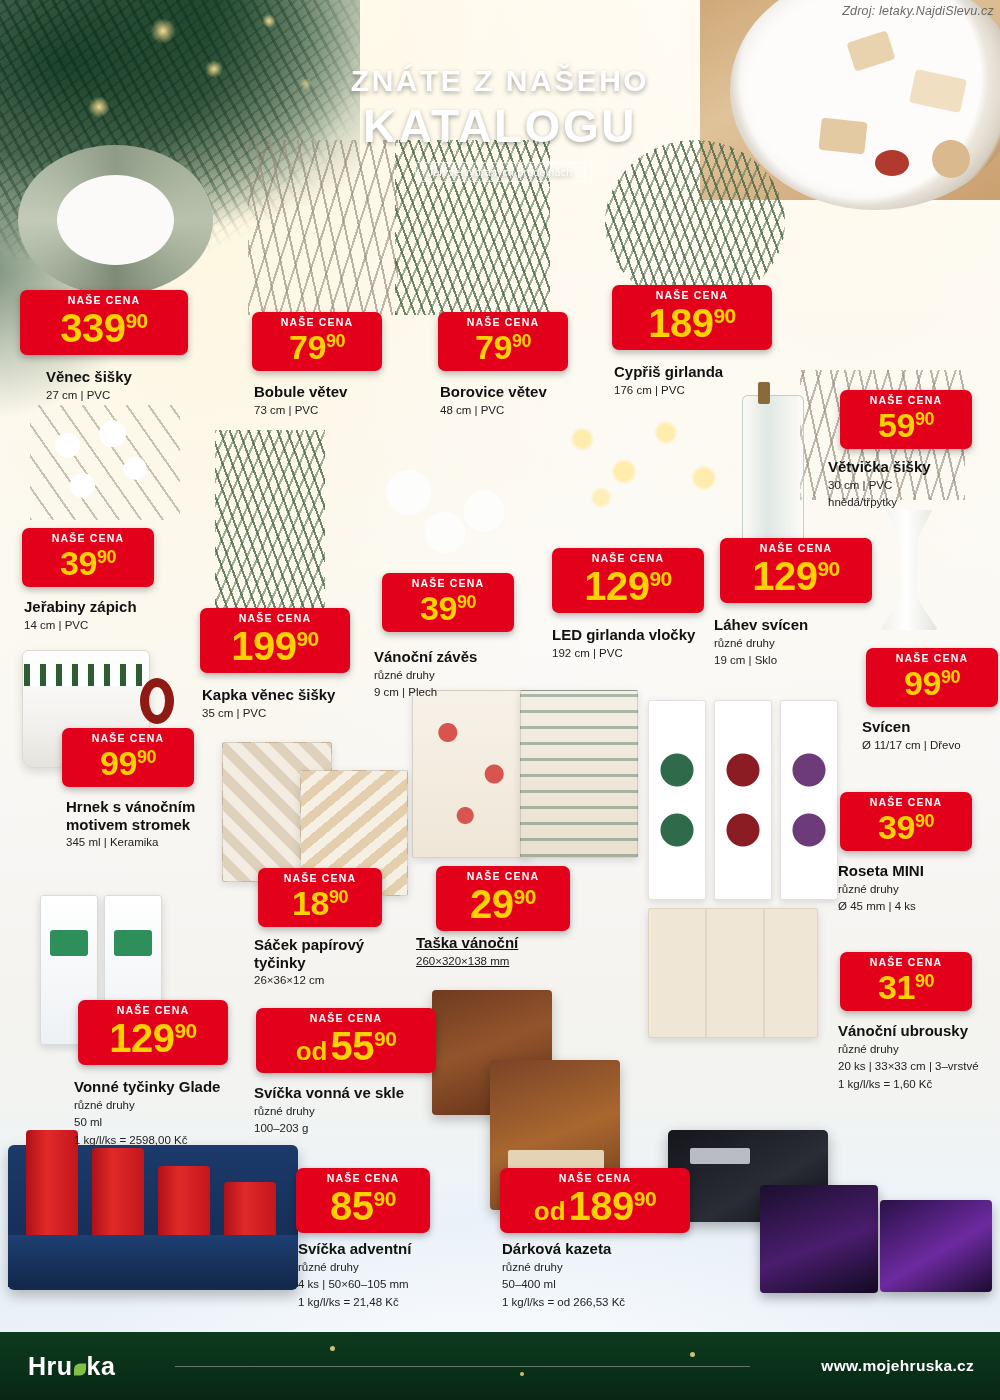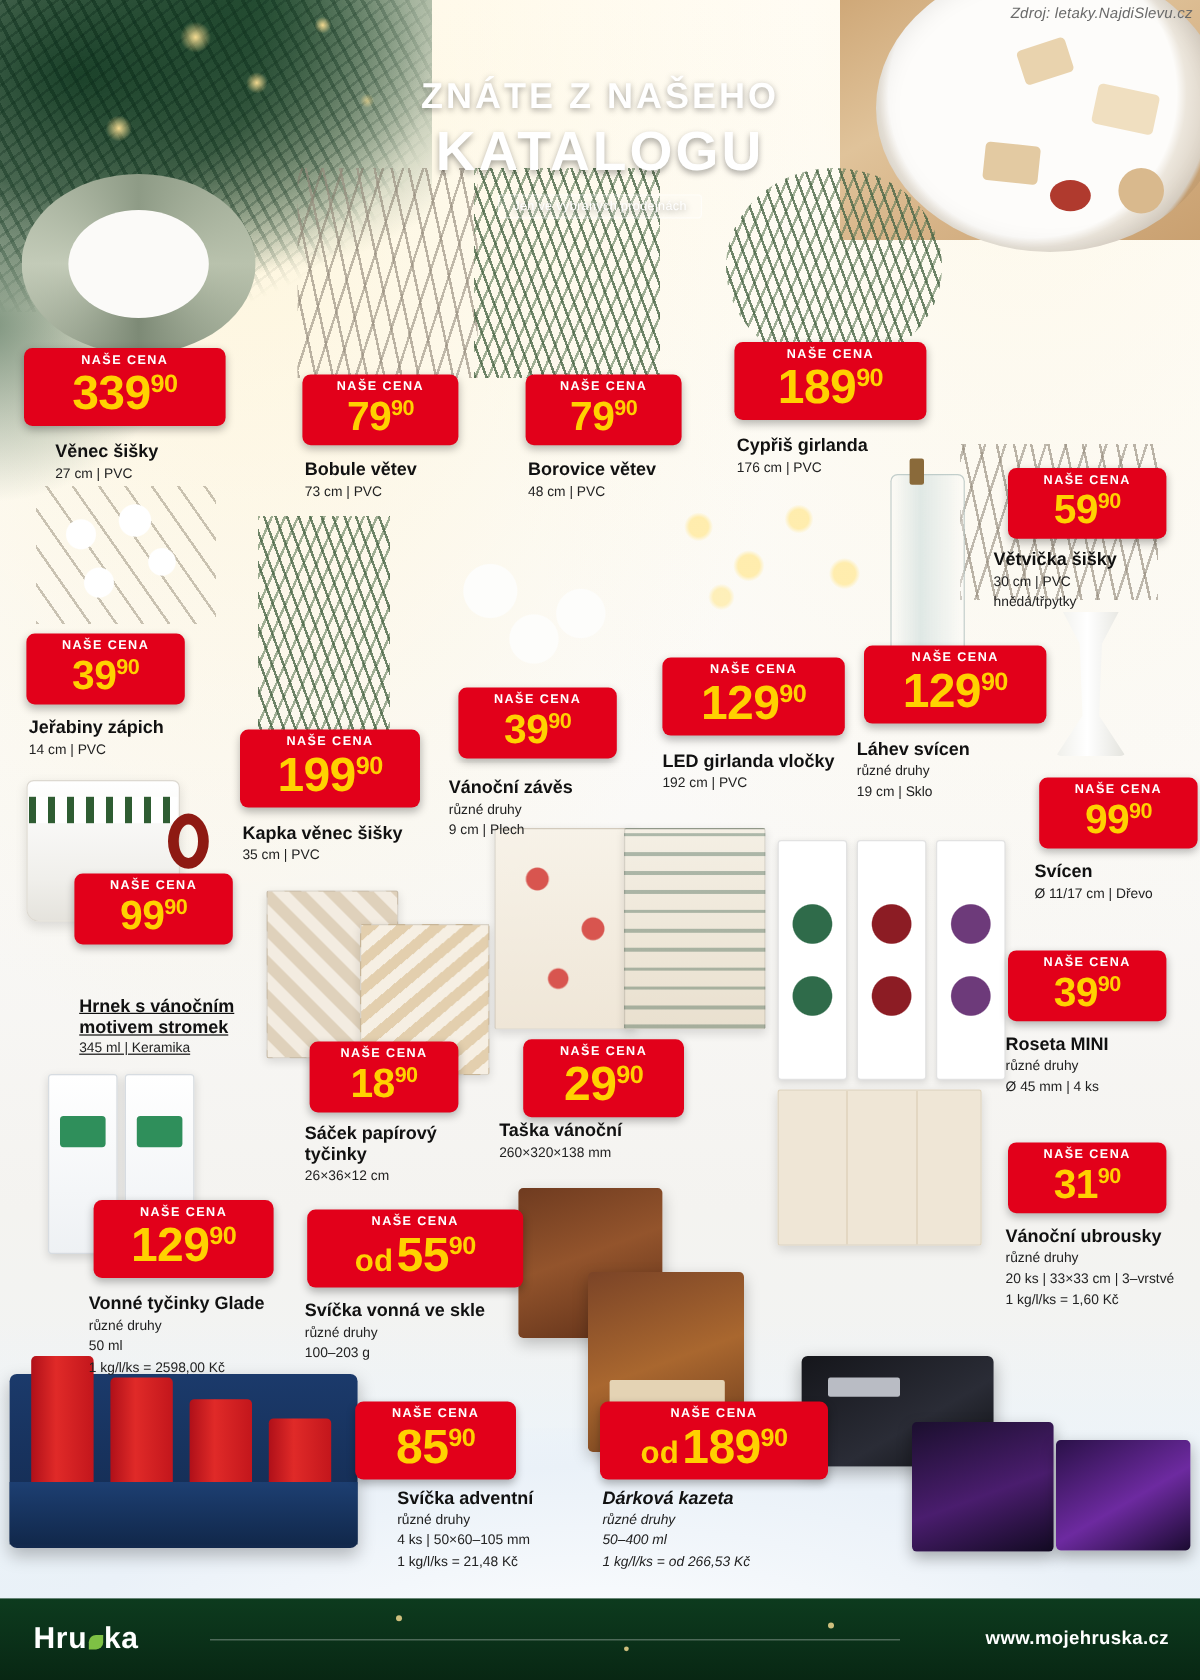--- a/index.html
+++ b/index.html
@@ -389,39 +389,39 @@
 </div>
 <div class="cap" style="left:862px;top:718px;width:190px;">
   <div class="name">Svícen</div>
   <div class="meta">Ø 11/17 cm | Dřevo</div>
 </div>
 
 <div class="badge sm" style="left:62px;top:728px;width:132px;">
   <span class="lbl">NAŠE CENA</span>
   <span class="val"><span>99</span><sup>90</sup></span>
 </div>
-<div class="cap" style="left:66px;top:830px;width:160px;text-decoration:underline;">
+<div class="cap" style="left:66px;top:798px;width:160px;">
   <div class="name">Hrnek s vánočním motivem stromek</div>
   <div class="meta">345 ml | Keramika</div>
 </div>
 
 <div class="badge sm" style="left:258px;top:868px;width:124px;">
   <span class="lbl">NAŠE CENA</span>
   <span class="val"><span>18</span><sup>90</sup></span>
 </div>
 <div class="cap" style="left:254px;top:936px;width:160px;">
   <div class="name">Sáček papírový tyčinky</div>
   <div class="meta">26×36×12 cm</div>
 </div>
 
 <div class="badge" style="left:436px;top:866px;width:134px;">
   <span class="lbl">NAŠE CENA</span>
   <span class="val"><span>29</span><sup>90</sup></span>
 </div>
-<div class="cap" style="left:416px;top:934px;width:200px;">
+<div class="cap" style="left:416px;top:934px;width:200px;text-decoration:underline;">
   <div class="name">Taška vánoční</div>
   <div class="meta">260×320×138 mm</div>
 </div>
 
 <div class="badge sm" style="left:840px;top:792px;width:132px;">
   <span class="lbl">NAŠE CENA</span>
   <span class="val"><span>39</span><sup>90</sup></span>
 </div>
 <div class="cap" style="left:838px;top:862px;width:160px;">
   <div class="name">Roseta MINI</div>
@@ -458,32 +458,32 @@
 <div class="cap" style="left:254px;top:1084px;width:190px;">
   <div class="name">Svíčka vonná ve skle</div>
   <div class="meta">různé druhy</div>
   <div class="meta">100–203 g</div>
 </div>
 
 <div class="badge" style="left:296px;top:1168px;width:134px;">
   <span class="lbl">NAŠE CENA</span>
   <span class="val"><span>85</span><sup>90</sup></span>
 </div>
-<div class="cap" style="left:298px;top:1240px;width:190px;padding-left:33px;">
+<div class="cap" style="left:298px;top:1240px;width:190px;">
   <div class="name">Svíčka adventní</div>
   <div class="meta">různé druhy</div>
   <div class="meta">4 ks | 50×60–105 mm</div>
   <div class="meta">1 kg/l/ks = 21,48 Kč</div>
 </div>
 
 <div class="badge" style="left:500px;top:1168px;width:190px;">
   <span class="lbl">NAŠE CENA</span>
   <span class="val"><span class="od">od</span><span>189</span><sup>90</sup></span>
 </div>
-<div class="cap" style="left:502px;top:1240px;width:200px;font-style:italic;">
+<div class="cap" style="left:502px;top:1240px;width:200px;">
   <div class="name">Dárková kazeta</div>
   <div class="meta">různé druhy</div>
   <div class="meta">50–400 ml</div>
   <div class="meta">1 kg/l/ks = od 266,53 Kč</div>
 </div>
 
 <div class="footer">
   <div class="footer-sparkle" style="left:330px;top:14px;width:5px;height:5px;"></div>
   <div class="footer-sparkle" style="left:520px;top:40px;width:4px;height:4px;"></div>
   <div class="footer-sparkle" style="left:690px;top:20px;width:5px;height:5px;"></div>

